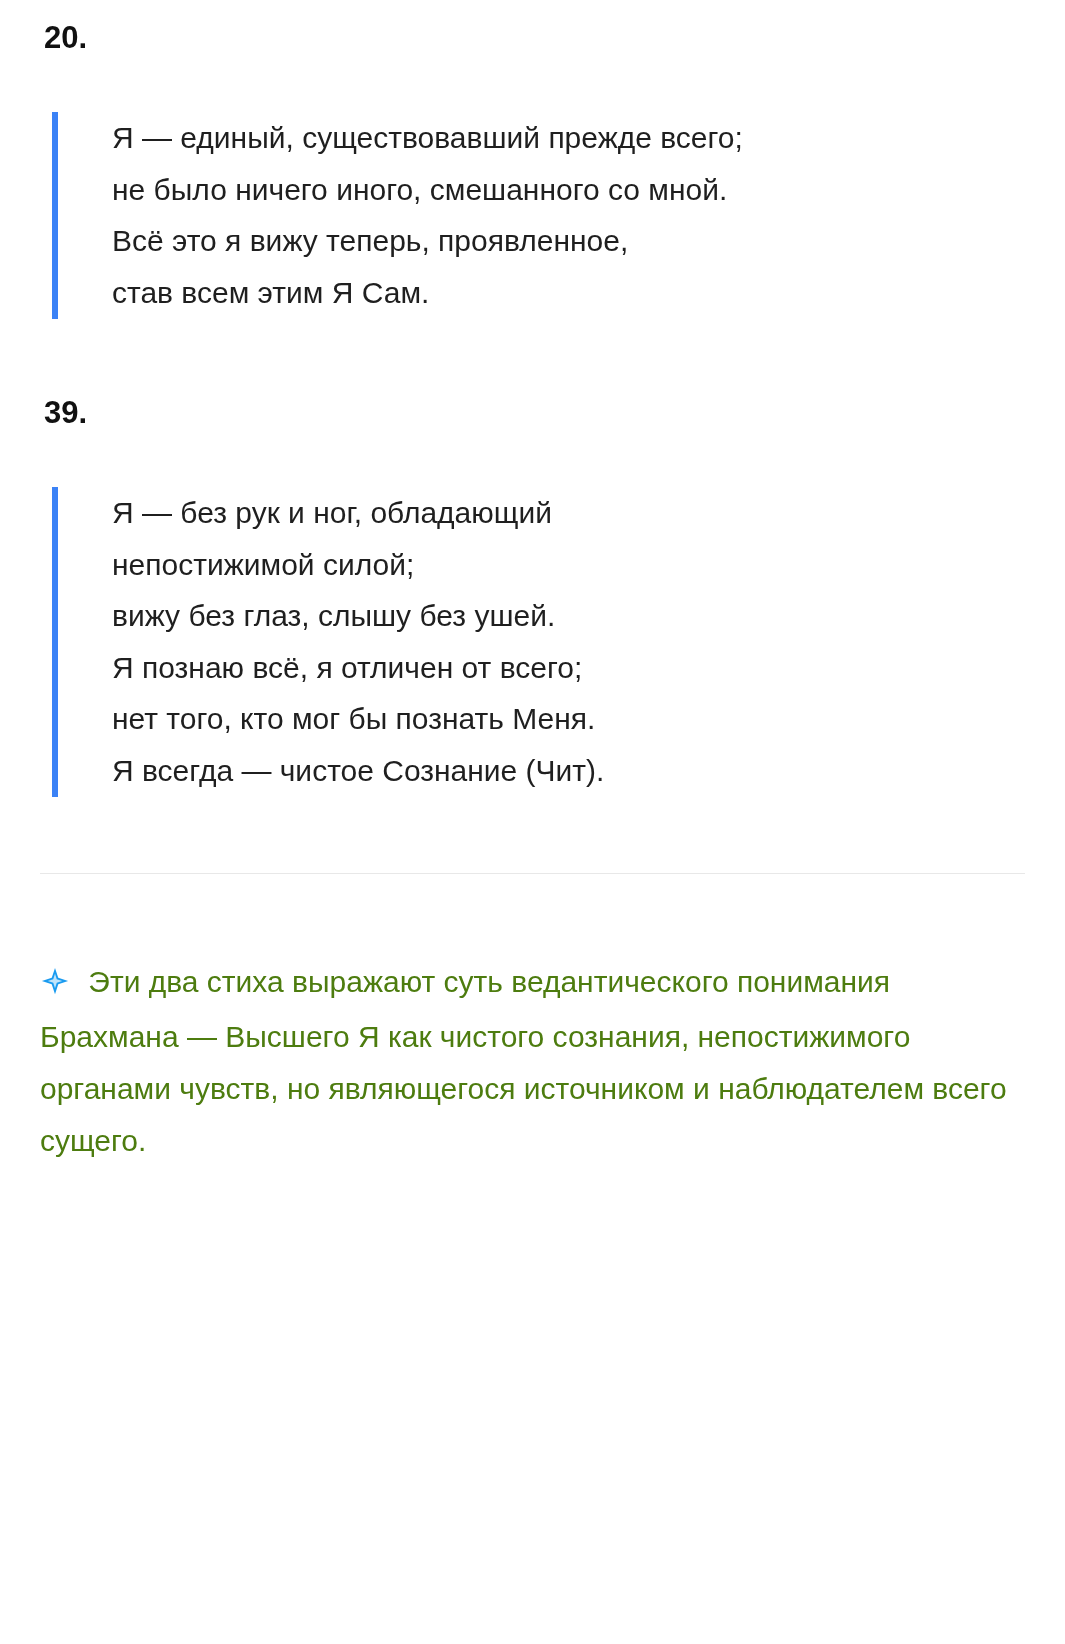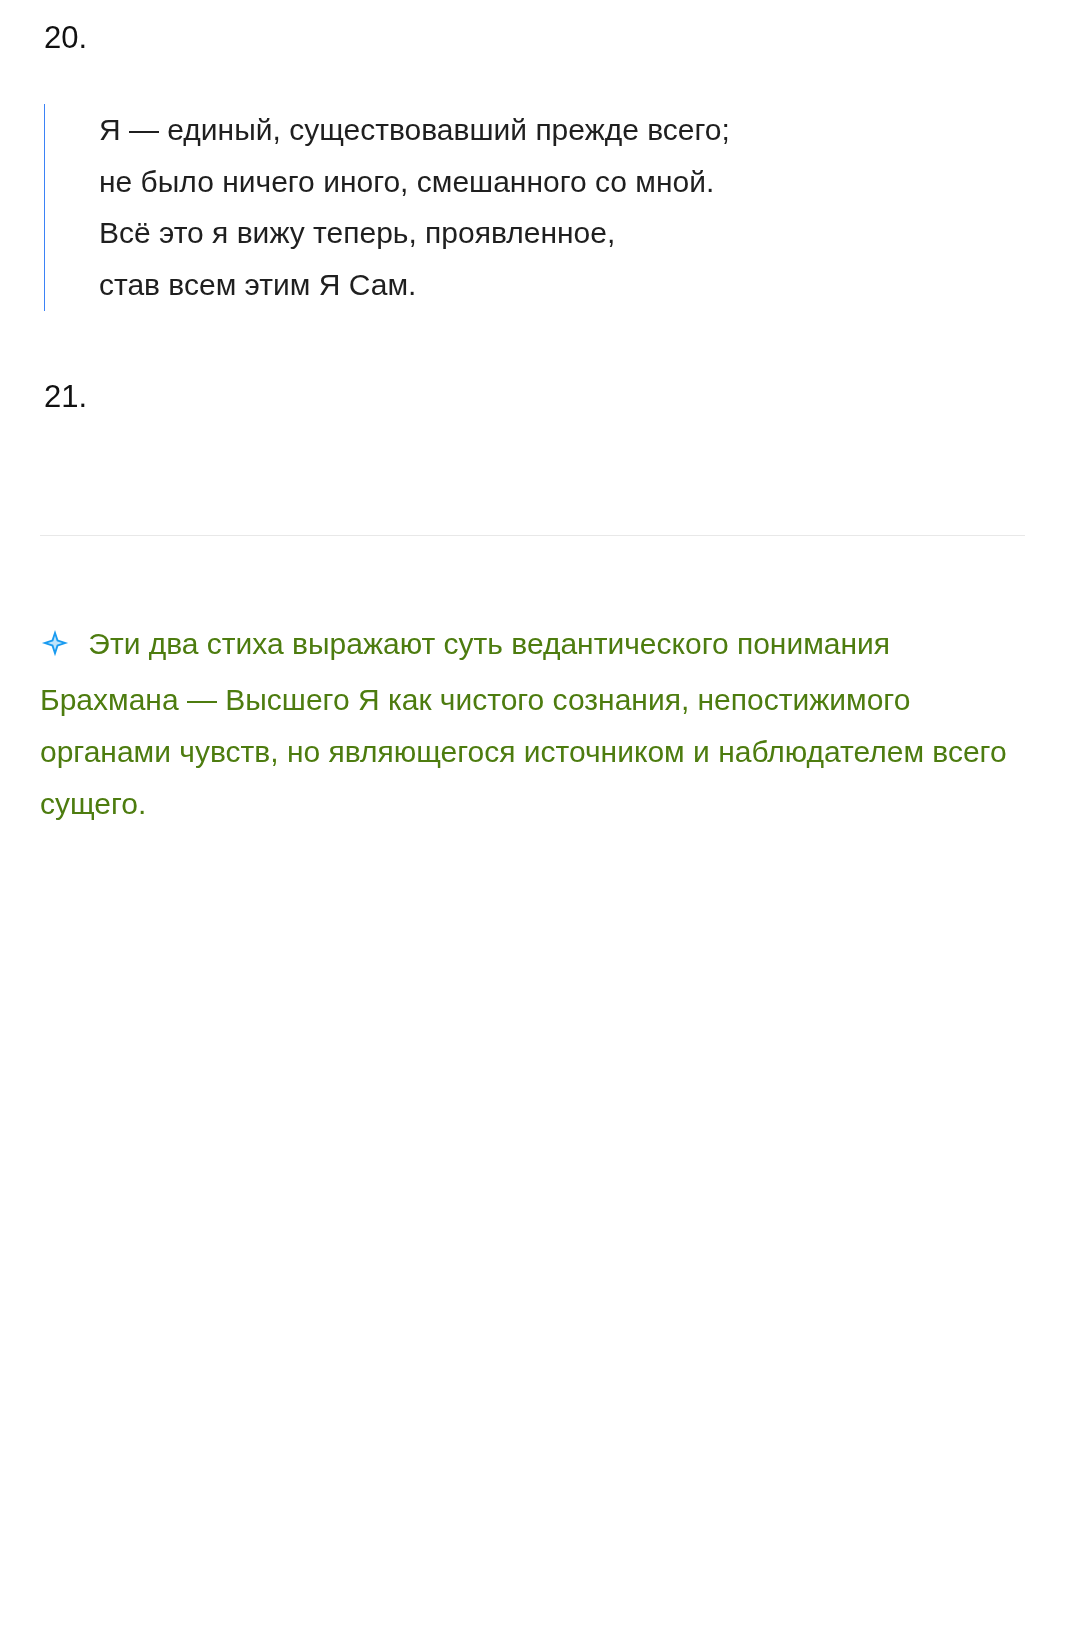--- a/index.html
+++ b/index.html
@@ -14,33 +14,33 @@
     font-family: "Liberation Sans", sans-serif;
     color: #1a1a1a;
     -webkit-font-smoothing: antialiased;
   }
   .page {
     padding: 18px 40px 40px 40px;
   }
 
   .verse-number {
     font-size: 31px;
-    font-weight: normal;
+    font-weight: bold;
     color: #111111;
     line-height: 1.3;
     margin: 0 0 0 4px;
   }
 
   .verse-gap-small { height: 42px; }
   .verse-gap-medium { height: 62px; }
 
   .quote {
-    border-left: 1px solid #3b82f6;
+    border-left: 6px solid #3b82f6;
     padding: 0 0 0 54px;
-    margin: 4px;
+    margin: 12px;
   }
   .quote p {
     margin: 0;
     font-size: 30px;
     line-height: 1.72;
     color: #1f1f1f;
     white-space: pre-wrap;
   }
 
   .divider {
@@ -73,24 +73,32 @@
 
   <blockquote class="quote">
     <p>Я — единый, существовавший прежде всего;
 не было ничего иного, смешанного со мной.
 Всё это я вижу теперь, проявленное,
 став всем этим Я Сам.</p>
   </blockquote>
 
   <div class="verse-gap-medium"></div>
 
-  <div class="verse-number">21.</div>
+  <div class="verse-number">39.</div>
 
   <div class="verse-gap-small"></div>
 
+  <blockquote class="quote">
+    <p>Я — без рук и ног, обладающий
+непостижимой силой;
+вижу без глаз, слышу без ушей.
+Я познаю всё, я отличен от всего;
+нет того, кто мог бы познать Меня.
+Я всегда — чистое Сознание (Чит).</p>
+  </blockquote>
 
   <hr class="divider">
 
   <p class="summary">
     <span class="bullet-icon">
       <svg width="30" height="30" viewBox="0 0 24 24" aria-hidden="true">
         <path d="M12 1.5 L14.6 9.4 L22.5 12 L14.6 14.6 L12 22.5 L9.4 14.6 L1.5 12 L9.4 9.4 Z" fill="#1a9bf0"></path>
         <path d="M12 6.2 L13.4 10.6 L17.8 12 L13.4 13.4 L12 17.8 L10.6 13.4 L6.2 12 L10.6 10.6 Z" fill="#bfe4fb"></path>
       </svg>
     </span>

